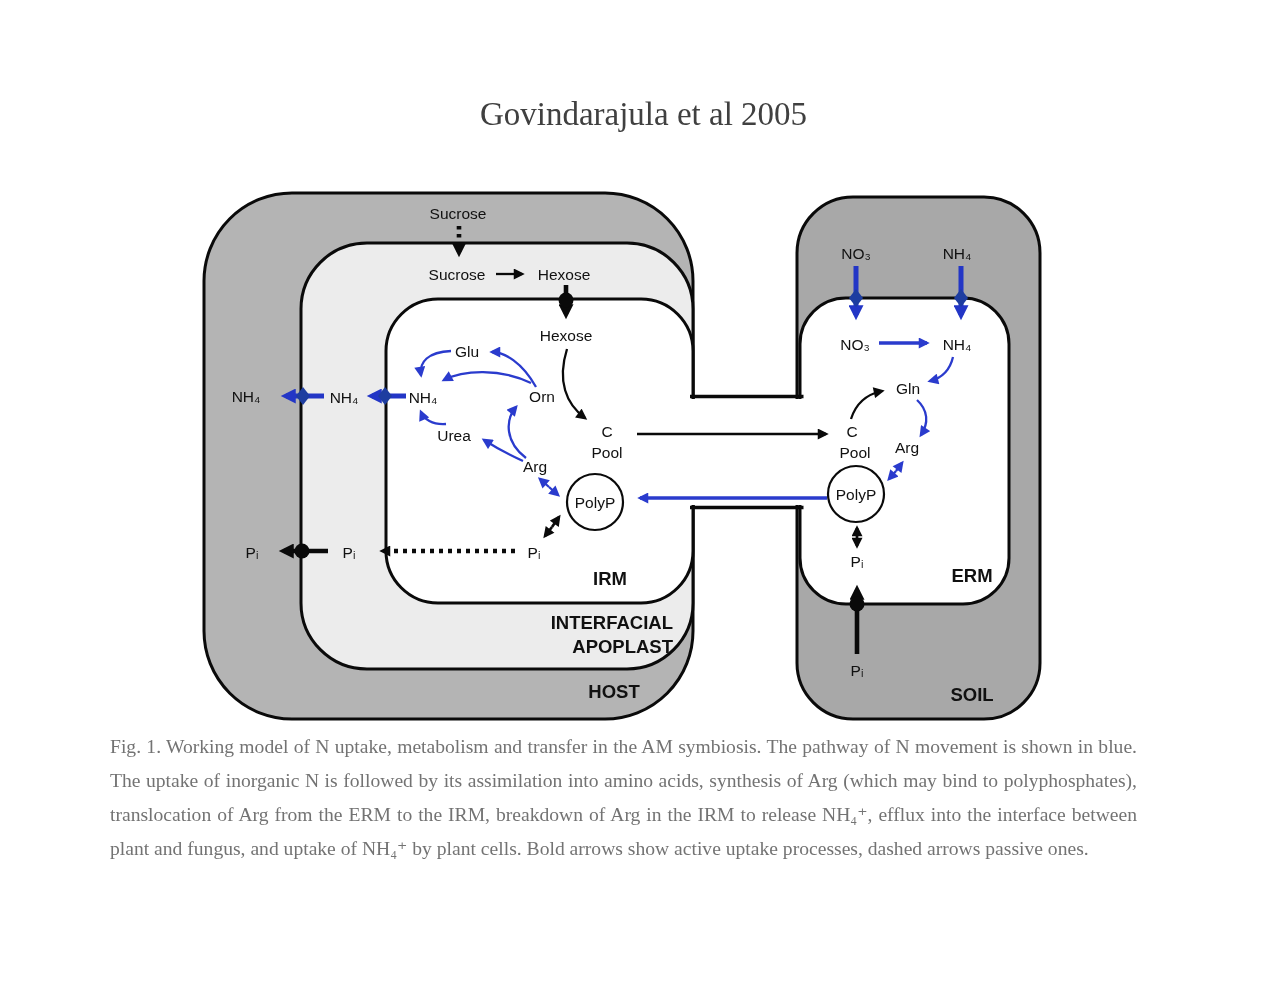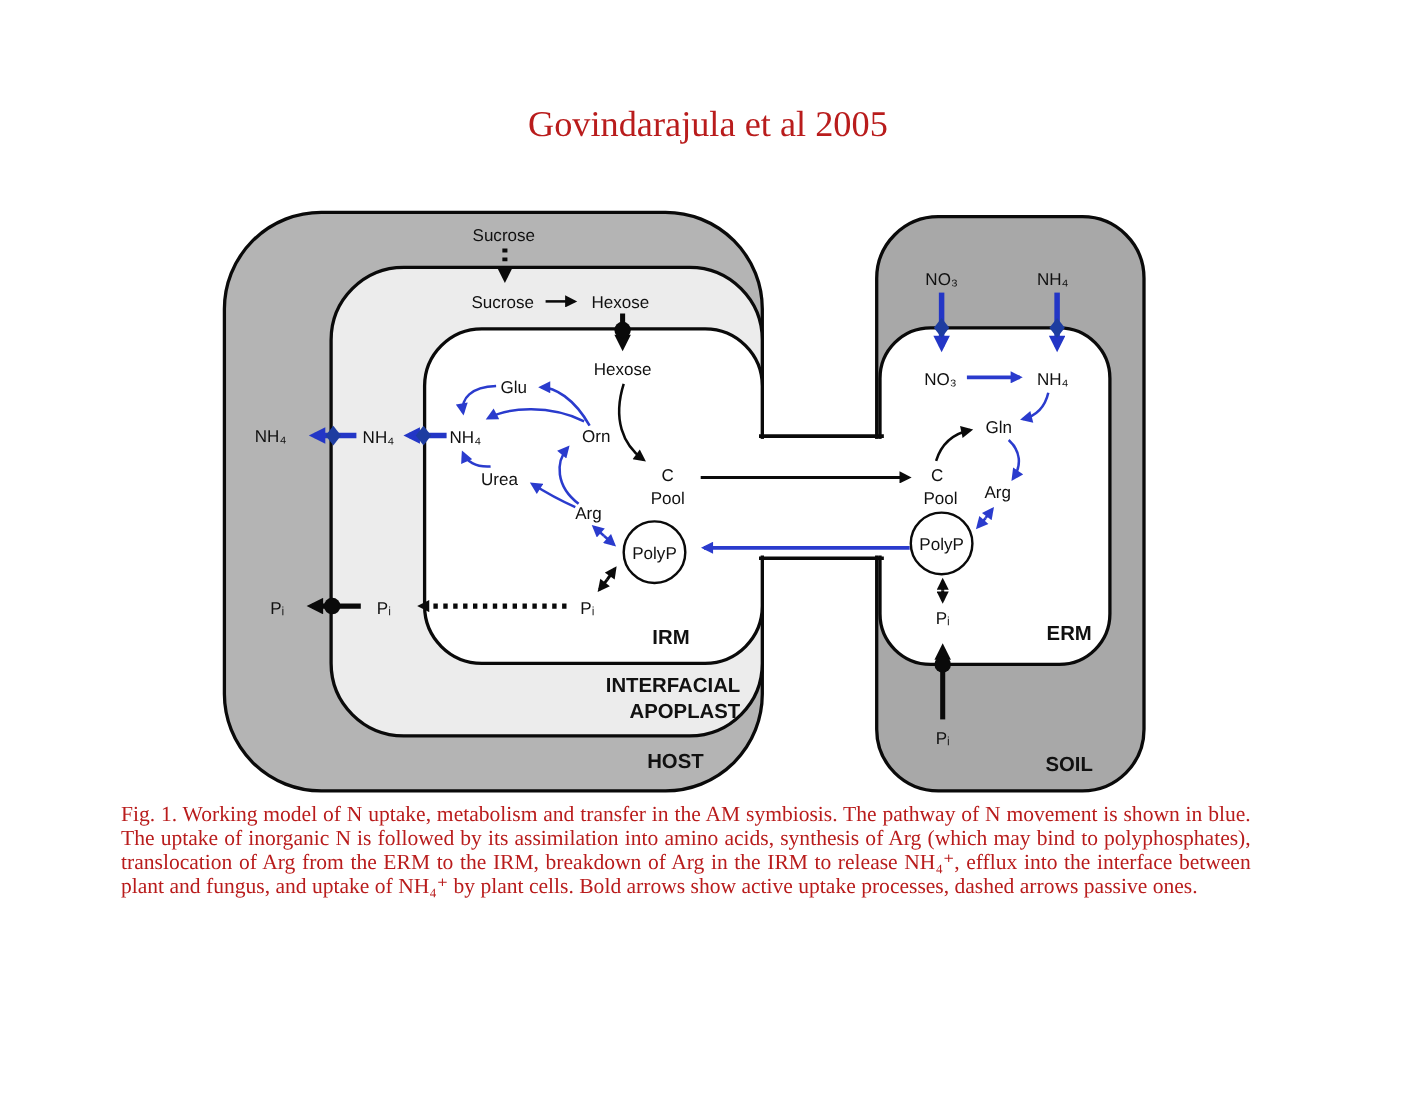--- a/index.html
+++ b/index.html
@@ -1,23 +1,23 @@
 <!DOCTYPE html>
 <html><head>
 <meta charset="utf-8">
 <style>
   html,body{margin:0;padding:0;background:#fff;}
   .page{position:relative;width:1287px;height:995px;background:#ffffff;overflow:hidden;
         font-family:"Liberation Sans","DejaVu Sans",sans-serif;}
   .title{position:absolute;left:0;top:96px;width:100%;text-align:center;
-         font-family:"Liberation Serif","DejaVu Serif",serif;font-size:33px;color:#b91c1c;}
+         font-family:"Liberation Serif","DejaVu Serif",serif;font-size:33px;color:#404040;}
   .diagram-svg{position:absolute;left:0;top:0;width:1287px;height:995px;}
   .caption{position:absolute;left:110px;top:730px;width:1027px;
            font-family:"Liberation Serif","DejaVu Serif",serif;
-           font-size:19.6px;line-height:22px;color:#b91c1c;text-align:justify;}
+           font-size:19.6px;line-height:34px;color:#737373;text-align:justify;}
   text{fill:#111;}
   .lbl{font-size:15.5px;}
   .lblb{font-size:18.5px;font-weight:bold;}
   .reg{stroke:#0a0a0a;stroke-width:3;}
   .kthin{stroke:#0a0a0a;stroke-width:2.3;fill:none;}
   .kmed{stroke:#0a0a0a;stroke-width:2.7;fill:none;}
   .kbold{stroke:#0a0a0a;stroke-width:4.6;fill:none;}
   .uthin{stroke:#2a3bcd;stroke-width:2.3;fill:none;}
   .umed{stroke:#2a3bcd;stroke-width:3.4;fill:none;}
   .ubold{stroke:#2336c6;stroke-width:5;fill:none;}

